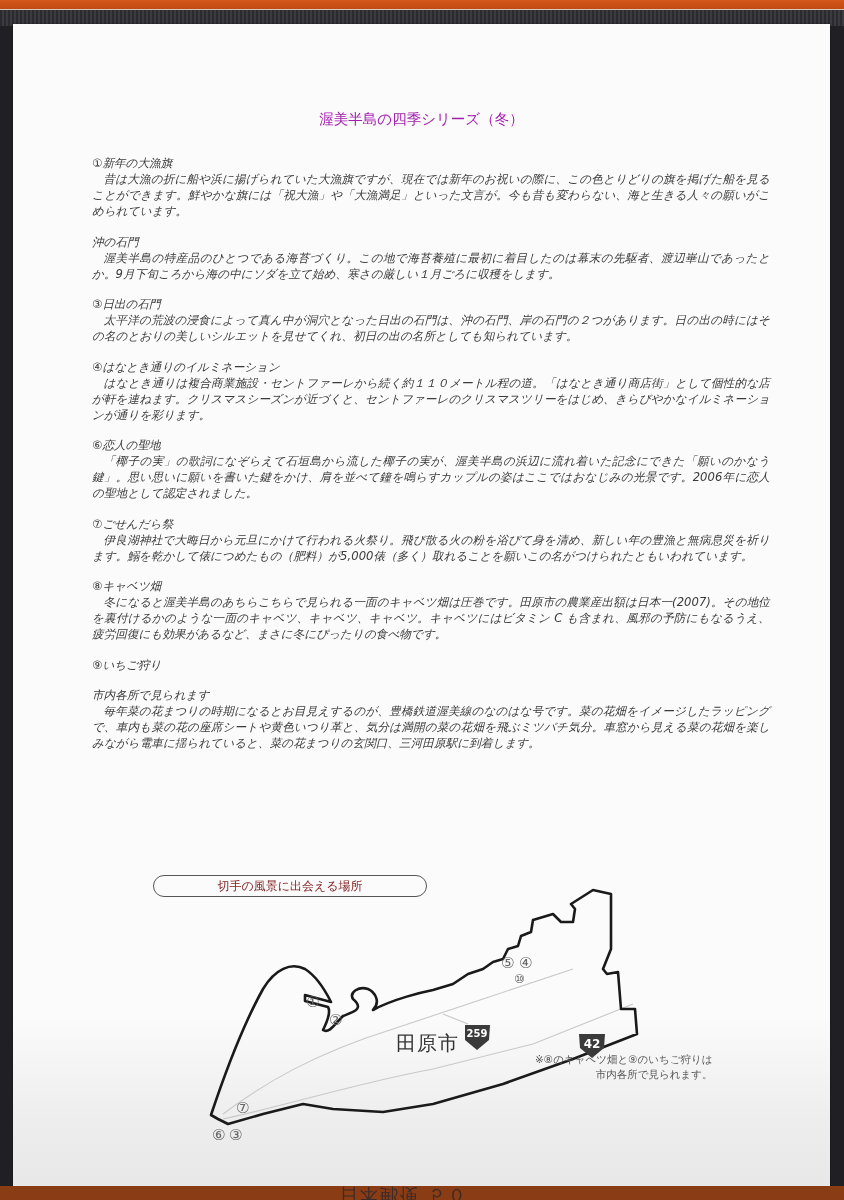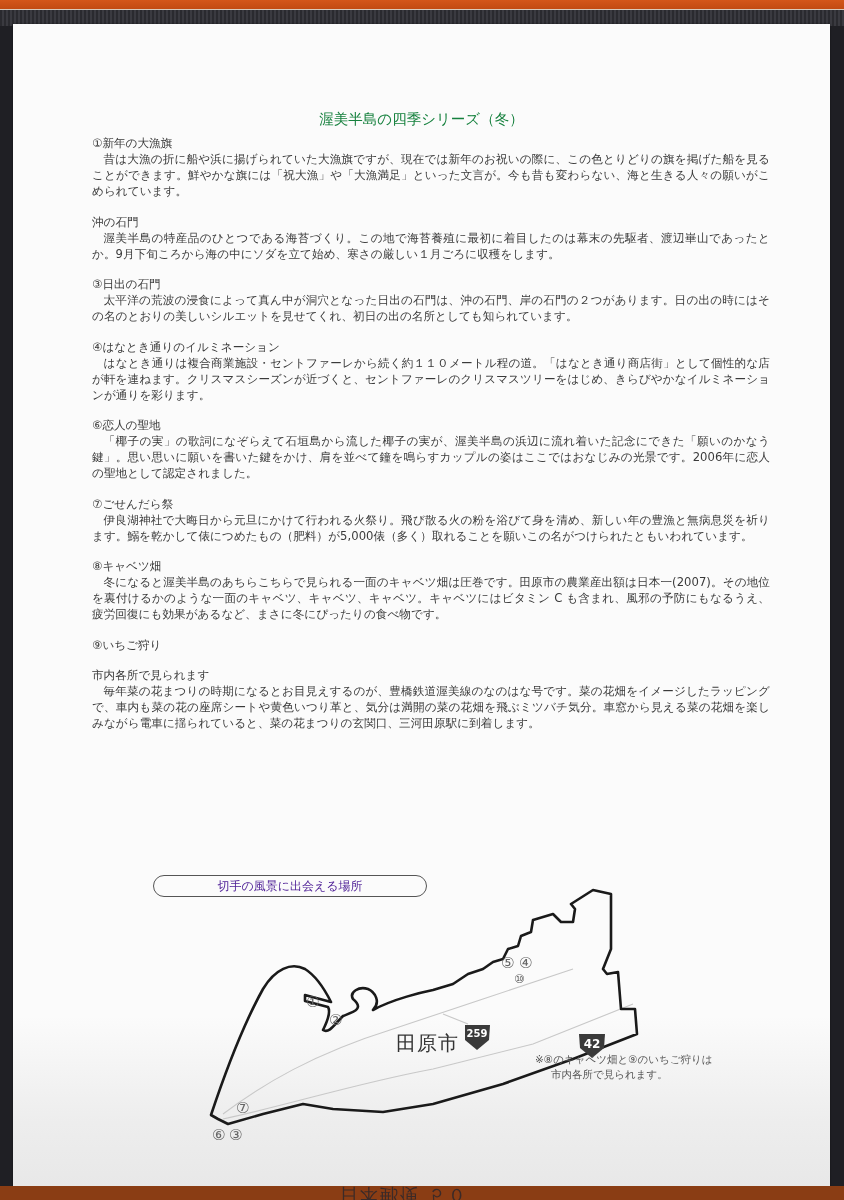--- a/index.html
+++ b/index.html
@@ -31,38 +31,38 @@
     background: #fbfbfb;
     box-shadow: 0 0 2px rgba(0,0,0,0.4);
   }
   .paper .mist {
     position: absolute; left: 0; bottom: 0; width: 100%; height: 170px;
     background: linear-gradient(180deg, rgba(255,255,255,0) 0%, rgba(236,236,236,0.9) 60%, rgba(232,232,232,1) 100%);
     pointer-events: none;
   }
   .title {
     position: absolute; left: 0; width: 817px; top: 86px;
-    text-align: center; font-size: 14.5px; color: #15803d;
+    text-align: center; font-size: 14.5px; color: #a21caf;
   }
-  .sections { position: absolute; left: 79px; top: 111px; width: 678px; }
+  .sections { position: absolute; left: 79px; top: 131px; width: 678px; font-style: italic; }
   .section { margin-bottom: 14.5px; }
   .sec-head { font-size: 11.6px; color: #3a3a3a; line-height: 16px; }
   .sec-body {
     font-size: 11.6px; color: #3a3a3a; line-height: 16px;
     text-indent: 1em; text-align: justify; letter-spacing: 0.05px;
   }
   .pill {
     position: absolute; left: 140px; top: 851px; width: 272px; height: 20px;
     border: 1.3px solid #555; border-radius: 11px;
-    font-size: 12px; color: #4c1d95; text-align: center; line-height: 20px;
+    font-size: 12px; color: #7f1d1d; text-align: center; line-height: 20px;
   }
   .map { position: absolute; left: 0; top: 0; }
   .map-label-city { position: absolute; font-size: 20px; color: #333; letter-spacing: 1px; }
   .note {
-    position: absolute; left: 522px; top: 1028px; font-size: 10.5px; color: #555; line-height: 15px;
+    position: absolute; left: 522px; top: 1028px; font-size: 10.5px; color: #555; line-height: 15px; text-align: right;
   }
   .note .l2 { padding-left: 16px; display: block; }
   .marker {
     position: absolute; font-size: 15px; color: #666; font-family: "DejaVu Sans", sans-serif;
     line-height: 15px;
   }
 </style>
 </head>
 <body>
 

